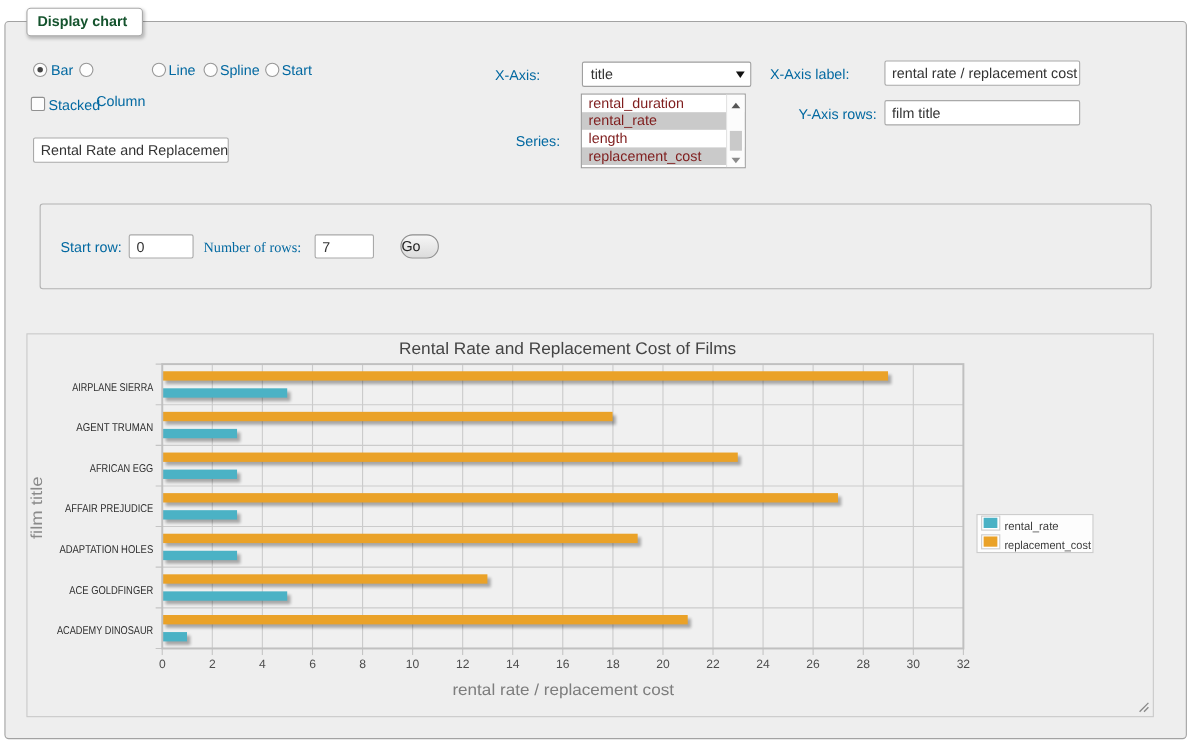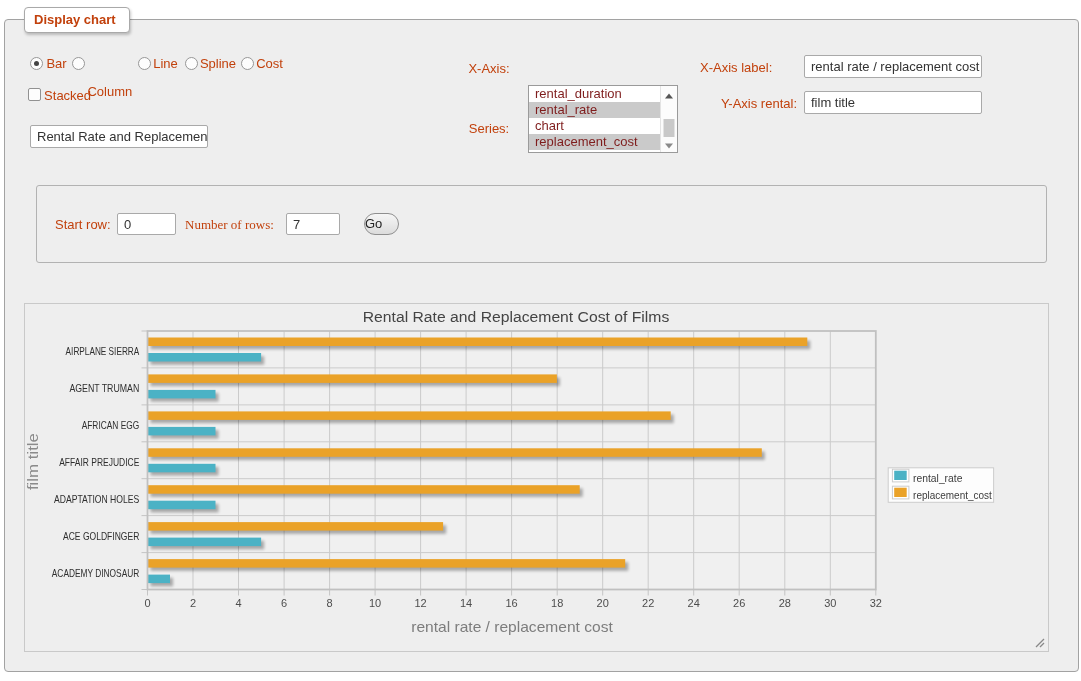--- a/index.html
+++ b/index.html
@@ -1,21 +1,21 @@
 <!DOCTYPE html>
 <html><head>
 <meta charset="utf-8">
 <style>
   * { margin:0; padding:0; box-sizing:border-box; }
   html,body { width:1081px; height:681px; background:#fff; font-family:"Liberation Sans", sans-serif; }
   #page { position:relative; width:1081px; height:681px; overflow:hidden; background:#fff; }
   .abs { position:absolute; }
   .fs { position:absolute; left:4px; top:19px; width:1075px; height:653px; background:#eeeeee; border:1px solid #a2a2a2; border-radius:4px; }
-  .legendbox { position:absolute; left:24px; top:7px; height:26px; line-height:24px; padding:0 13px 0 9px; background:#fff; border:1px solid #a9a9a9; border-radius:4px; font-size:13px; font-weight:bold; color:#c2410c; box-shadow:1px 2px 3px rgba(0,0,0,0.22); }
-  .lbl { position:absolute; font-size:13px; color:#c2410c; line-height:16px; white-space:nowrap; }
+  .legendbox { position:absolute; left:24px; top:7px; height:26px; line-height:24px; padding:0 13px 0 9px; background:#fff; border:1px solid #a9a9a9; border-radius:4px; font-size:13px; font-weight:bold; color:#14532d; box-shadow:1px 2px 3px rgba(0,0,0,0.22); }
+  .lbl { position:absolute; font-size:13px; color:#0369a1; line-height:16px; white-space:nowrap; }
   .radio { position:absolute; width:13px; height:13px; border:1px solid #979797; border-radius:50%; background:#fdfdfd; }
   .radio.sel::after { content:""; position:absolute; left:3px; top:3px; width:5px; height:5px; border-radius:50%; background:#444; }
   .checkbox { position:absolute; width:13px; height:13px; border:1px solid #919191; border-radius:2px; background:#fdfdfd; }
   .inp { position:absolute; background:#fff; border:1px solid #a9a9a9; border-radius:2px; font-size:13px; color:#333; line-height:21px; padding-left:6px; white-space:nowrap; overflow:hidden; }
   .selbox { position:absolute; left:529px; top:56px; width:154px; height:23px; background:#fff; border:1px solid #a0a0a0; border-radius:2px; font-size:13px; color:#333; line-height:21px; padding-left:7px; }
   .selarrow { position:absolute; right:5px; top:8px; width:0; height:0; border-left:4px solid transparent; border-right:4px solid transparent; border-top:6px solid #111; }
   .listbox { position:absolute; left:528px; top:85px; width:150px; height:68px; background:#fff; border:1px solid #9a9a9a; overflow:hidden; }
   .li { height:16px; line-height:16px; font-size:13px; color:#7f1d1d; padding-left:6px; white-space:nowrap; }
   .li.sel { background:#cacaca; }
   .sbar { position:absolute; right:0; top:0; width:17px; height:66px; background:#fcfcfc; border-left:1px solid #e3e3e3; }
@@ -31,47 +31,48 @@
 
   <div class="radio sel" style="left:30px; top:57px;"></div>
   <div class="lbl" style="left:46.4px; top:56px;">Bar</div>
   <div class="radio" style="left:72px; top:57px;"></div>
   <div class="lbl" style="left:87.4px; top:56px;margin-top:28px;">Column</div>
   <div class="radio" style="left:138px; top:57px;"></div>
   <div class="lbl" style="left:153.2px; top:56px;">Line</div>
   <div class="radio" style="left:184.5px; top:57px;"></div>
   <div class="lbl" style="left:199.9px; top:56px;">Spline</div>
   <div class="radio" style="left:240.5px; top:57px;"></div>
-  <div class="lbl" style="left:256.2px; top:56px;">Cost</div>
+  <div class="lbl" style="left:256.2px; top:56px;">Start</div>
 
   <div class="checkbox" style="left:28px; top:88px;"></div>
   <div class="lbl" style="left:44.1px; top:87.5px;">Stacked</div>
 
   <div class="inp" style="left:30px; top:125px; width:178px; height:23px;">Rental Rate and Replacement Cost of Films</div>
 
-  <div class="lbl" style="left:450px; top:61px; width:78px; text-align:center;">X-Axis:</div>
+  <div class="lbl" style="left:450px; top:61px; width:78px; text-align:left;">X-Axis:</div>
+  <div class="selbox">title<span class="selarrow"></span></div>
 
   <div class="lbl" style="left:450px; top:121px; width:78px; text-align:center;">Series:</div>
   <div class="listbox">
     <div class="li">rental_duration</div>
     <div class="li sel">rental_rate</div>
-    <div class="li">chart</div>
+    <div class="li">length</div>
     <div class="li sel">replacement_cost</div>
     <div class="sbar">
       <svg width="16" height="66" style="position:absolute;left:0;top:0;">
         <polygon points="8,7.5 12,12.5 4,12.5" fill="#555"></polygon>
         <rect x="2.5" y="33" width="11" height="18" fill="#c9c9c9"></rect>
         <polygon points="8,62.5 12,57.5 4,57.5" fill="#8a8a8a"></polygon>
       </svg>
     </div>
   </div>
 
   <div class="lbl" style="left:700px; top:60px; width:97px; text-align:left;">X-Axis label:</div>
   <div class="inp" style="left:804px; top:55px; width:178px; height:23px;">rental rate / replacement cost</div>
-  <div class="lbl" style="left:700px; top:96px; width:97px; text-align:right;">Y-Axis rental:</div>
+  <div class="lbl" style="left:700px; top:96px; width:97px; text-align:right;">Y-Axis rows:</div>
   <div class="inp" style="left:804px; top:91px; width:178px; height:23px;">film title</div>
 
   <div class="innerfs"></div>
   <div class="lbl" style="left:55px; top:217px;">Start row:</div>
   <div class="inp" style="left:117px; top:213px; width:59px; height:22px;">0</div>
   <div class="lbl" style="left:185px; top:217px;font-family:Liberation Serif, serif;">Number of rows:</div>
   <div class="inp" style="left:286px; top:213px; width:54px; height:22px;">7</div>
   <div class="gobtn">Go</div>
 
   <div class="chartbox"></div>

